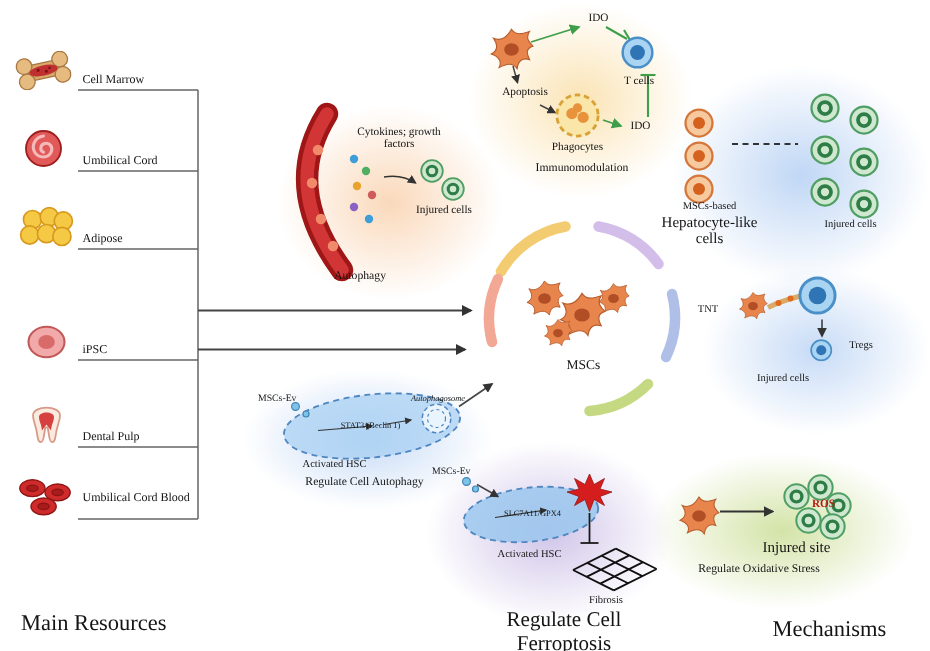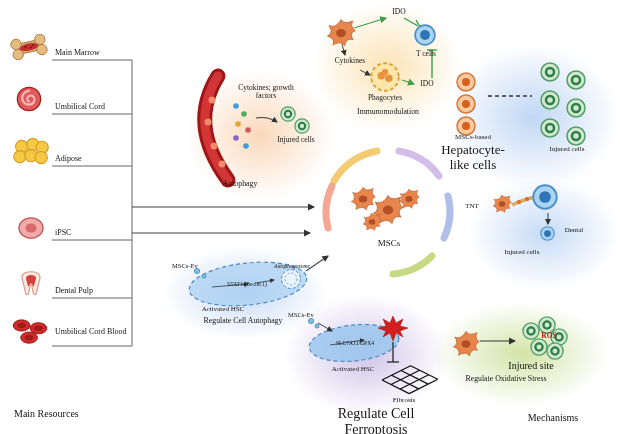--- a/index.html
+++ b/index.html
@@ -1,20 +1,20 @@
 <!DOCTYPE html>
 <html><head>
 <meta charset="utf-8">
 <style>
   html,body{margin:0;padding:0;background:#fff}
   #canvas{position:relative;width:620px;height:434px;background:#fff;
           font-family:"Liberation Serif",serif;color:#141414;overflow:hidden}
   .lbl{position:absolute;text-align:center;line-height:1.12;font-size:7.5px}
   .lbl.left{text-align:left}
-  .big{font-size:10px}
+  .big{font-size:15px}
   .mid{font-size:14px}
   .tiny{font-size:5.6px}
   .title{font-size:7.8px}
   .italic{font-style:italic}
   .ros{color:#b81c10;font-weight:bold}
   .glow{position:absolute;pointer-events:none;border-radius:50%}
   svg.cell,svg.icon{position:absolute}
 </style>
 </head>
 <body>
@@ -276,47 +276,47 @@
   <svg class="cell" viewBox="0 0 20 20" style="left:550px;top:328px;width:18px;height:18px">
       <use href="#gcell"></use>
     </svg>
   <svg class="cell" viewBox="0 0 20 20" style="left:530px;top:338px;width:18px;height:18px">
       <use href="#gcell"></use>
     </svg>
   <svg class="cell" viewBox="0 0 20 20" style="left:546px;top:342px;width:18px;height:18px">
       <use href="#gcell"></use>
     </svg>
 
-  <div class="lbl left" style="left:55px;top:49px;width:76px;font-size:8px">Main Marrow</div>
+  <div class="lbl left" style="left:55px;top:49px;width:76px;font-size:8px">Cell Marrow</div>
   <div class="lbl left" style="left:55px;top:103px;width:76px;font-size:8px">Umbilical Cord</div>
   <div class="lbl left" style="left:55px;top:155px;width:76px;font-size:8px">Adipose</div>
   <div class="lbl left" style="left:55px;top:229px;width:96px;font-size:8px">iPSC</div>
   <div class="lbl left" style="left:55px;top:287px;width:76px;font-size:8px">Dental Pulp</div>
   <div class="lbl left" style="left:55px;top:328px;width:76px;font-size:8px">Umbilical Cord Blood</div>
   <div class="lbl big left" style="left:14px;top:408px;width:120px">Main Resources</div>
 
   <div class="lbl" style="left:366px;top:238px;width:46px;font-size:9px">MSCs</div>
 
   <div class="lbl" style="left:234px;top:84px;width:64px">Cytokines; growth factors</div>
   <div class="lbl" style="left:266px;top:136px;width:60px">Injured cells</div>
   <div class="lbl title" style="left:208px;top:180px;width:64px">Autophagy</div>
 
   <div class="lbl" style="left:388px;top:8px;width:22px">IDO</div>
   <div class="lbl" style="left:404px;top:50px;width:44px">T cells</div>
-  <div class="lbl" style="left:324px;top:57px;width:52px">Cytokines</div>
+  <div class="lbl" style="left:324px;top:57px;width:52px">Apoptosis</div>
   <div class="lbl" style="left:356px;top:94px;width:58px">Phagocytes</div>
   <div class="lbl" style="left:416px;top:80px;width:22px">IDO</div>
   <div class="lbl title" style="left:338px;top:108px;width:100px">Immunomodulation</div>
 
   <div class="lbl" style="left:442px;top:134px;width:62px;font-size:7px">MSCs-based</div>
-  <div class="lbl" style="left:432px;top:143px;width:82px;font-size:13px">Hepatocyte-like cells</div>
+  <div class="lbl" style="left:432px;top:143px;width:82px;font-size:10px">Hepatocyte-like cells</div>
   <div class="lbl" style="left:536px;top:146px;width:62px;font-size:7px">Injured cells</div>
 
   <div class="lbl" style="left:460px;top:203px;width:24px;font-size:7px">TNT</div>
-  <div class="lbl" style="left:557px;top:227px;width:34px;font-size:7px">Dental</div>
+  <div class="lbl" style="left:557px;top:227px;width:34px;font-size:7px">Tregs</div>
   <div class="lbl" style="left:490px;top:249px;width:64px;font-size:7px">Injured cells</div>
 
   <div class="lbl ros" style="left:534px;top:332px;width:30px">ROS</div>
   <div class="lbl" style="left:504px;top:360px;width:54px;font-size:10px">Injured site</div>
   <div class="lbl title" style="left:444px;top:375px;width:124px">Regulate Oxidative Stress</div>
 
   <div class="lbl left" style="left:288px;top:311px;width:40px;font-size:6.5px">MSCs-Ev</div>
   <div class="lbl tiny" style="left:326px;top:340px;width:58px">SLC7A11/GPX4</div>
   <div class="lbl" style="left:322px;top:366px;width:62px;font-size:7px">Activated HSC</div>
   <div class="lbl" style="left:382px;top:397px;width:44px;font-size:7px">Fibrosis</div>

